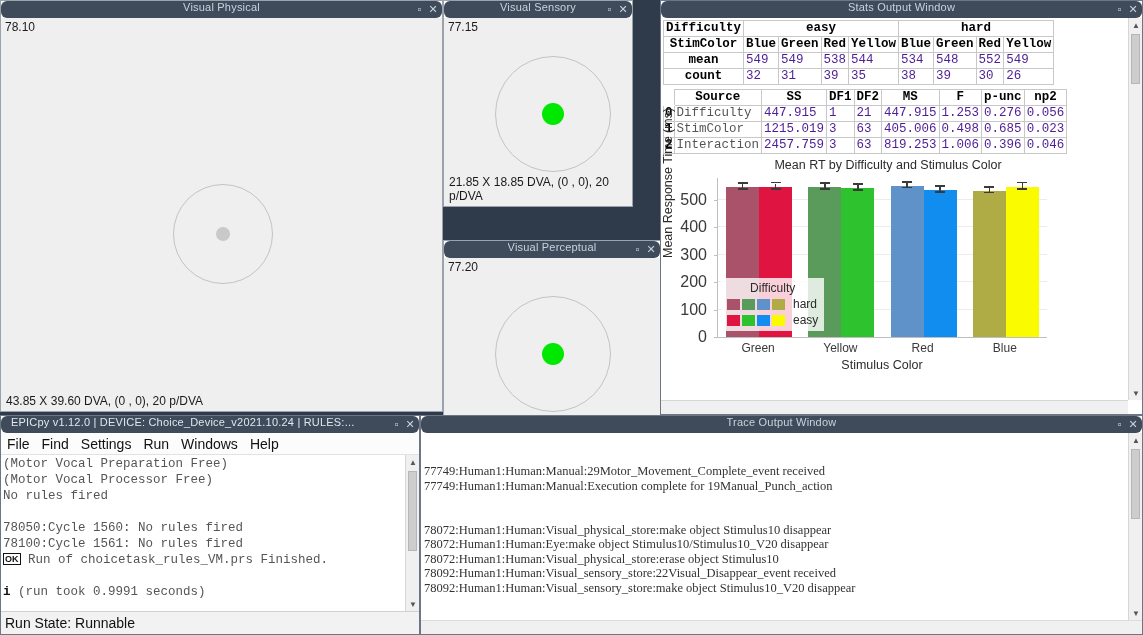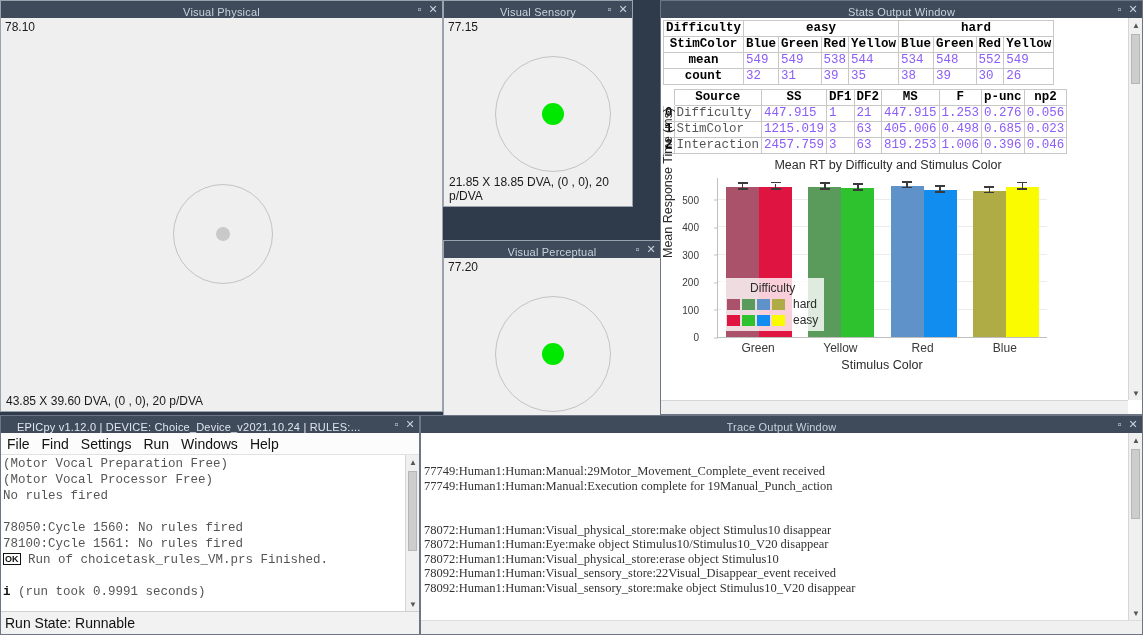--- a/index.html
+++ b/index.html
@@ -9,23 +9,24 @@
     background: #2f3b4b;
     font-family: "Liberation Sans", sans-serif;
     overflow: hidden;
   }
   #root { position: relative; width: 1143px; height: 635px; }
 
   
   .win { position: absolute; background: #ffffff; border: 1px solid #9aa3ad; }
   .titlebar {
     height: 17px; background: #3f4b5b; color: #c9d2dc;
-    display: flex; align-items: flex-end; justify-content: center;
+    display: flex; align-items: flex-start; justify-content: center;
     position: relative; font-size: 11px; letter-spacing: .2px;
     user-select: none;
+    border-radius: 6px;
   }
   .titlebar .title { pointer-events: none; white-space: nowrap; overflow: hidden; }
   .winbtns { position: absolute; right: 4px; top: 0; height: 17px;
              display: flex; align-items: center; gap: 7px; }
   .winbtns span { font-size: 11px; line-height: 11px; color: #c9d2dc; cursor: pointer; }
   .winbtns .mn { transform: translateY(3px); font-size: 12px; }
 
   .client { position: absolute; left: 0; right: 0; top: 17px; bottom: 0;
             background: #efefef; overflow: hidden; }
 
@@ -38,36 +39,36 @@
   
   #stats { left: 660px; top: 0px; width: 483px; height: 415px; border-color:#6c7684; }
   #stats .client { background: #ffffff; }
   .stats-scroll { position: absolute; left:0; top:0; right:14px; bottom:14px;
                   overflow: hidden; background:#fff; padding: 2px 0 0 2px; }
   table.df { border-collapse: collapse; font-family: "Liberation Mono", monospace;
              font-size: 12.5px; table-layout: auto; }
   table.df td, table.df th { border: 1px solid #c8c8c8; padding: 0px 2px;
              white-space: nowrap; line-height: 15px; }
   table.df th { font-weight: bold; color:#000; text-align: center; }
-  table.df td { color: #8b5cf6; text-align: left; }
+  table.df td { color: #4c1d95; text-align: left; }
   table.df td.idx { font-weight: bold; color:#000; text-align:center; padding:0 1px;}
   table.df .blank { border: 1px solid #fff; border-right-color:#c8c8c8; }
   #pivot { margin-bottom: 4px; }
   #anova td.src { color:#555; }
 
   
   .chart-wrap { position: relative; width: 450px; height: 222px; margin-top: 2px; }
   .chart-title { position:absolute; left:0; right:0; top:2px; text-align:center;
                  font-size: 12.5px; color:#2b2b2b; }
   .plot { position: absolute; left: 54px; top: 22px; width: 330px; height: 160px;
           border-left: 1px solid #bfbfbf; border-bottom: 1px solid #bfbfbf;
           background: #fff; }
   .gl { position:absolute; left:0; right:0; height:1px; background:#ececec; }
   .ytick { position: absolute; right: 100%; transform: translateY(-50%);
-           padding-right: 19px; font-size: 10px; color:#3a3a3a; white-space: nowrap; }
+           padding-right: 11px; font-size: 16px; color:#3a3a3a; white-space: nowrap; }
   .ytick i { position:absolute; right:0; top:50%; width:4px; height:1px; background:#bfbfbf;}
   .ylabel { position: absolute; left: -2px; top: 102px; transform: rotate(-90deg);
             transform-origin: left top; font-size: 12.5px; color:#2b2b2b; white-space: nowrap;}
   .xlabel { position:absolute; left:54px; width:330px; top: 202px; text-align:center;
             font-size: 12.5px; color:#2b2b2b; }
   .xtick { position:absolute; top: 185px; font-size: 12px; color:#3a3a3a;
            transform: translateX(-50%); white-space: nowrap; }
   .bar { position: absolute; bottom: 0; }
   .ebar { position:absolute; width:1.5px; background:#3a3a3a; }
   .ecap { position:absolute; height:1.5px; background:#3a3a3a; }
@@ -82,21 +83,21 @@
   .sb-v { position:absolute; right:0; top:0; bottom:14px; width:14px;
           background:#f0f0f0; border-left:1px solid #d6d6d6; }
   .sb-h { position:absolute; left:0; right:14px; bottom:0; height:14px;
           background:#f0f0f0; border-top:1px solid #d6d6d6; }
   .sb-arrow { position:absolute; width:14px; height:14px; display:flex;
               align-items:center; justify-content:center; font-size:8px; color:#555; }
   .sb-thumb { position:absolute; background:#cdcdcd; border:1px solid #b6b6b6; }
 
   
   #epic { left: 0px; top: 415px; width: 420px; height: 220px; border-color:#6c7684;}
-  #epic .titlebar { justify-content: flex-start; padding-left: 16px; }
+  #epic .titlebar { justify-content: flex-start; padding-left: 10px; }
   #epic .titlebar .title { font-size: 11px; color:#dfe6ee; font-weight:normal; }
   .menubar { position:absolute; left:0; right:0; top:17px; height:22px;
              background:#fcfcfc; border-bottom:1px solid #e2e2e2;
              display:flex; align-items:center; padding-left:6px; gap: 12px; }
   .menubar span { font-size: 14px; color:#111; cursor: default; }
   .console { position:absolute; left:0; right:0; top:39px; bottom:22px;
              background:#fff; border-bottom:1px solid #d0d0d0; }
   .console-inner { position:absolute; left:2px; right:15px; top:1px; bottom:1px;
                    overflow:hidden; font-family:"Liberation Mono", monospace;
                    font-size:12.5px; line-height:16px; color:#555; white-space:pre; }

